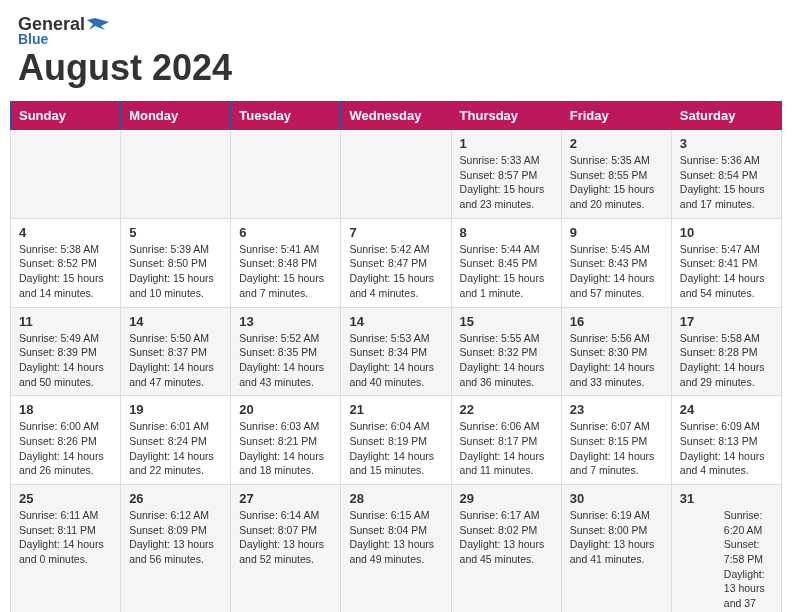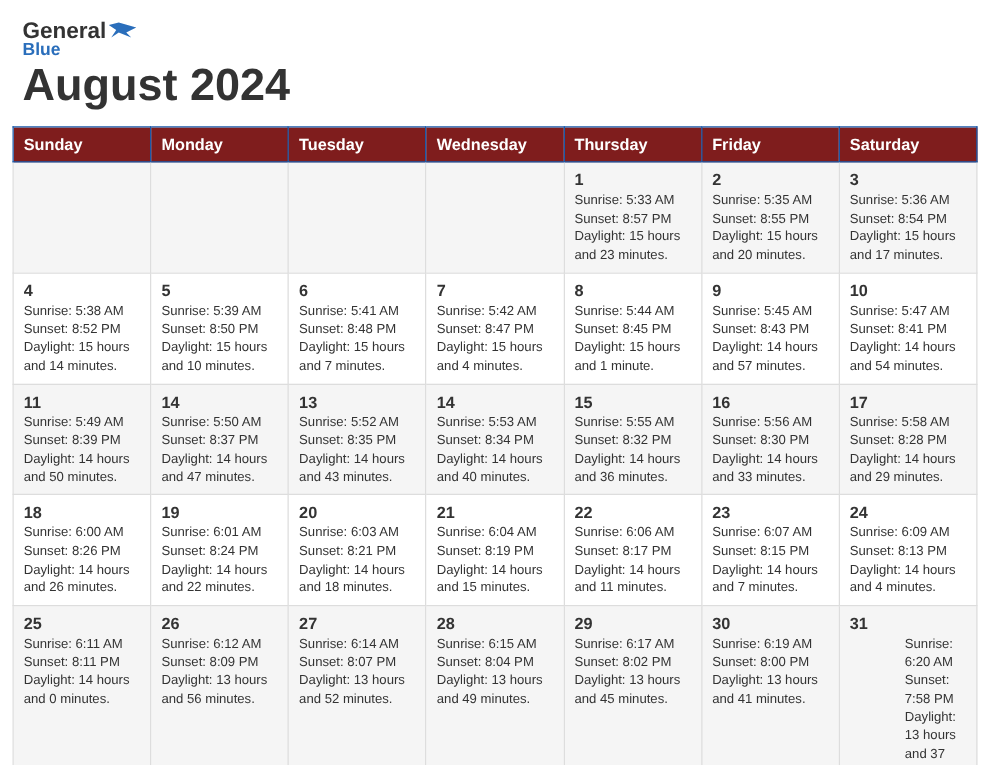--- a/index.html
+++ b/index.html
@@ -34,21 +34,21 @@
     .location-title {
       font-size: 16px;
       color: #555;
     }
     table {
       width: 100%;
       border-collapse: collapse;
       table-layout: fixed;
     }
     thead tr th {
-      background-color: #7f1d1d;
+      background-color: #be185d;
       color: #fff;
       text-align: left;
       padding: 6px 8px;
       font-size: 13px;
       font-weight: bold;
       border: 1px solid #1a5aaa;
     }
     tbody tr td {
       vertical-align: top;
       padding: 6px 8px;

